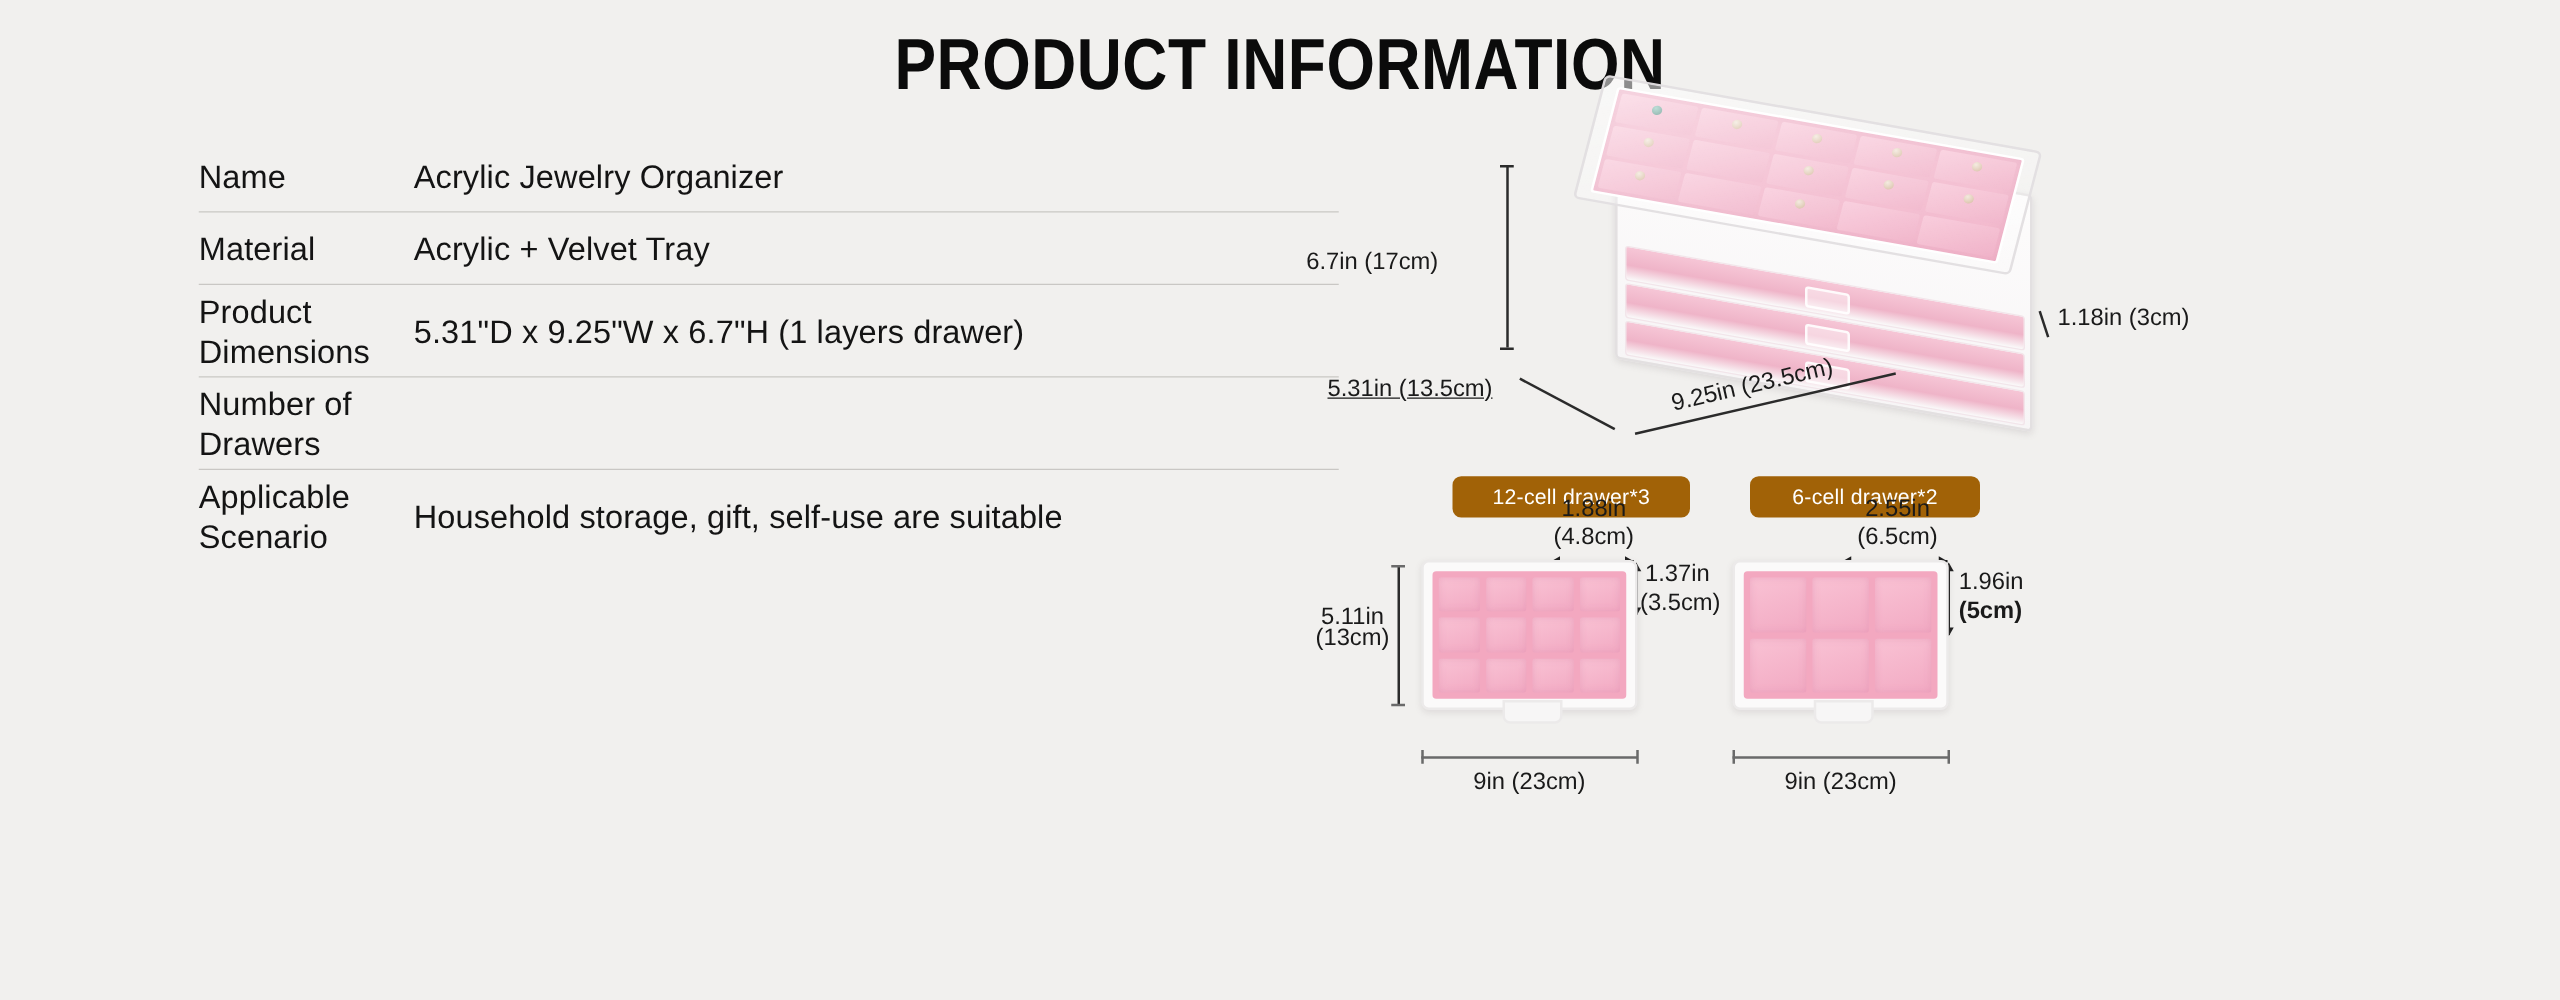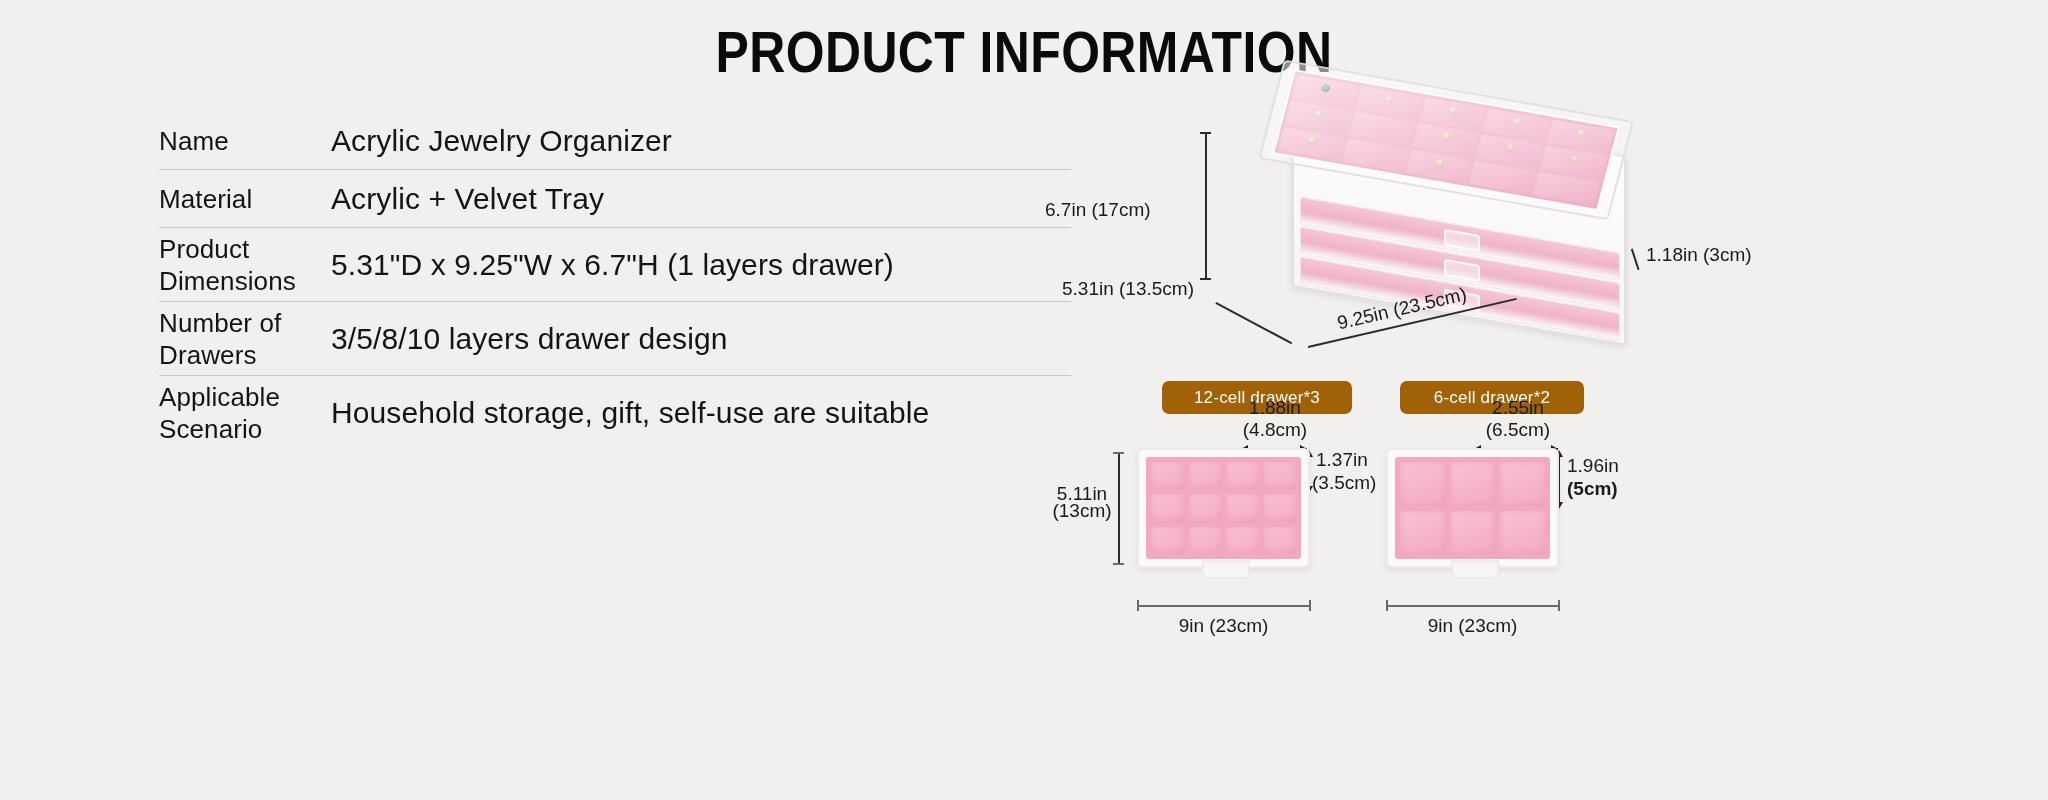--- a/index.html
+++ b/index.html
@@ -52,21 +52,21 @@
   .spec-label {
     width: 172px;
     flex: 0 0 172px;
     font-size: 26px;
     line-height: 32px;
     color: #141414;
     letter-spacing: 0.1px;
   }
   .spec-value {
     flex: 1 1 auto;
-    font-size: 30px;
+    font-size: 26px;
     line-height: 32px;
     color: #141414;
     letter-spacing: 0.1px;
   }
   .spec-value .line { display: block; }
 
   
   .product-panel {
     position: absolute;
     left: 1080px;
@@ -304,21 +304,20 @@
       <span class="line">Dimensions</span>
     </div>
     <div class="spec-value">5.31"D x 9.25"W x 6.7"H (1 layers drawer)</div>
   </div>
 
   <div class="spec-row tall">
     <div class="spec-label">
       <span class="line">Number of</span>
       <span class="line">Drawers</span>
     </div>
-    <div class="spec-value">3/5/8/10 layers drawer design</div>
   </div>
 
   <div class="spec-row tall">
     <div class="spec-label">
       <span class="line">Applicable</span>
       <span class="line">Scenario</span>
     </div>
     <div class="spec-value">Household storage, gift, self-use are suitable</div>
   </div>
 
@@ -353,21 +352,21 @@
         <div class="hero-cell has-item"></div>
         <div class="hero-cell"></div>
         <div class="hero-cell has-item"></div>
         <div class="hero-cell"></div>
         <div class="hero-cell"></div>
       </div>
       <div class="hero-lid"></div>
     </div>
 
     <div class="dim-line" style="left:136px; top:212px; width:86px; height:1.5px; transform:rotate(28deg); transform-origin:left center;"></div>
-    <div class="dim-label" style="left:-18px; top:187px;">5.31in (13.5cm)</div>
+    <div class="dim-label" style="left:-18px; top:210px;text-decoration:underline;">5.31in (13.5cm)</div>
 
     <div class="dim-line" style="left:228px; top:256px; width:214px; height:1.5px; transform:rotate(-13deg); transform-origin:left center;"></div>
     <div class="dim-label" style="left:255px; top:222px; transform:rotate(-13deg); transform-origin:left top;">9.25in (23.5cm)</div>
 
     <div class="dim-line" style="left:552px; top:158px; width:22px; height:1.5px; transform:rotate(72deg); transform-origin:left center;"></div>
     <div class="dim-label" style="left:566px; top:153px;">1.18in (3cm)</div>
   </div>
 
   <div class="badge" style="left:82px; top:291px; width:190px;">12-cell drawer*3</div>
   <div class="badge" style="left:320px; top:291px; width:184px;">6-cell drawer*2</div>

